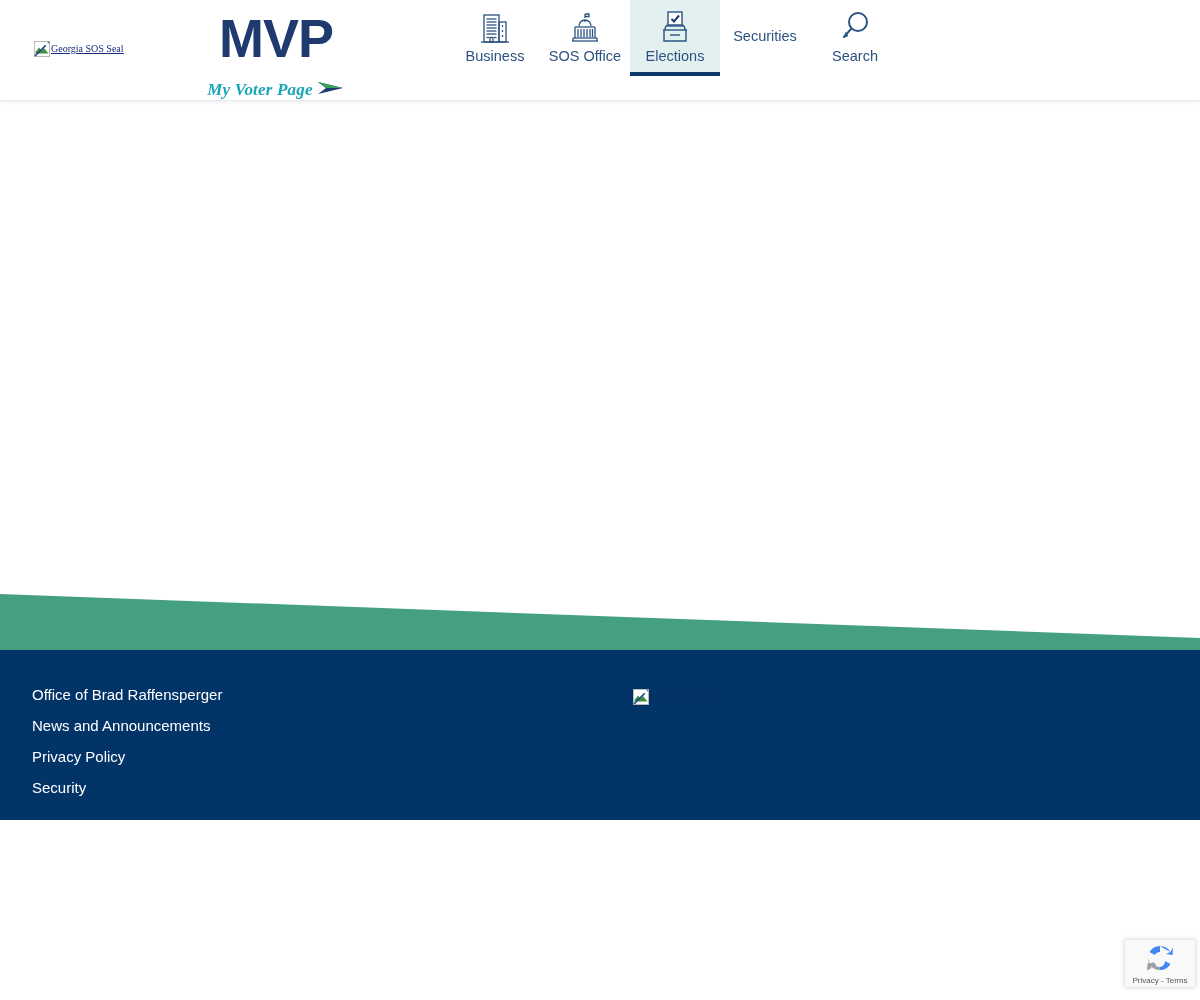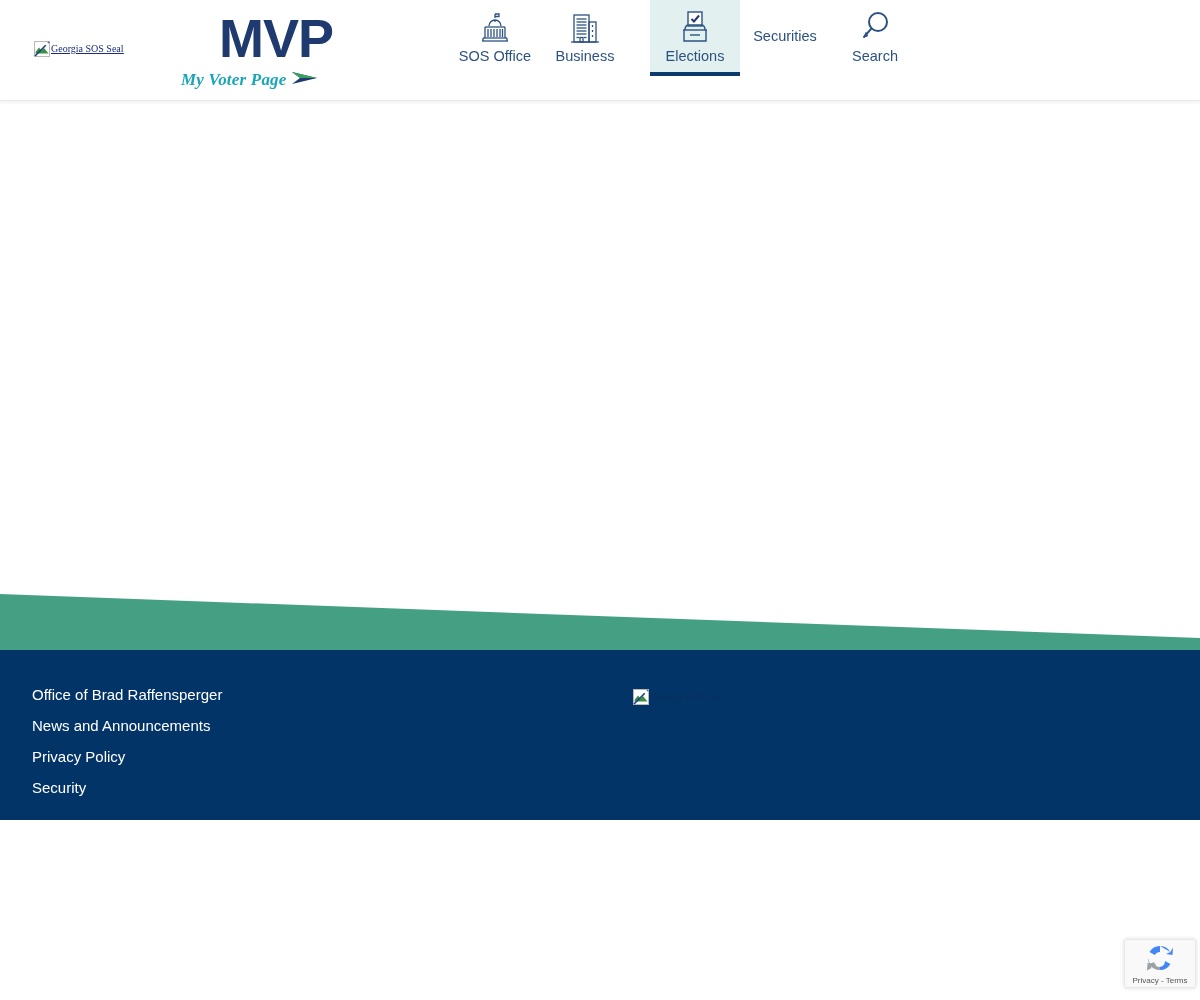--- a/index.html
+++ b/index.html
@@ -64,23 +64,23 @@
     font-weight: bold;
     font-size: 54px;
     line-height: 60px;
     letter-spacing: -1px;
     color: #1f3a6e;
     text-align: center;
   }
   .logo .tagline {
     display: flex;
     align-items: center;
-    justify-content: flex-start;
+    justify-content: center;
     gap: 4px;
-    margin-top: 2px;
+    margin-top: 12px;
   }
   .logo .tagline .txt {
     font-family: "Liberation Serif", serif;
     font-style: italic;
     font-weight: bold;
     font-size: 17px;
     color: #1aa5b8;
     letter-spacing: 0.2px;
   }
 
@@ -117,21 +117,20 @@
   .nav-item .nav-label {
     font-size: 14.5px;
     line-height: 16px;
     text-align: center;
     color: #2c5282;
     max-width: 86px;
   }
   .nav-item.active {
     background: #e2f1ef;
     border-bottom: 4px solid #0b3a6b;
-    margin-left: 20px;
   }
   .nav-item.no-icon { justify-content: center; }
 
   
   .page-body {
     position: absolute;
     left: 0; top: 101px;
     width: 1200px;
     height: 549px;
     background: #ffffff;
@@ -226,20 +225,43 @@
       <span>
         <svg width="28" height="16" viewBox="0 0 28 16" xmlns="http://www.w3.org/2000/svg">
           <path d="M1 2 L26 8 L1 14 L9 8 Z" fill="#1f3a6e"></path>
           <path d="M1 2 L26 8 L9 8 Z" fill="#3ba05e"></path>
         </svg>
       </span>
     </span>
   </a>
 
   <nav class="nav">
+
+    <a class="nav-item" href="#">
+      <span class="icon">
+        <svg width="36" height="34" viewBox="0 0 36 34" fill="none" stroke="#2c5282" stroke-width="1.3" xmlns="http://www.w3.org/2000/svg">
+          <rect x="7" y="3" width="15" height="27"></rect>
+          <rect x="22" y="10" width="7" height="20"></rect>
+          <path d="M9.5 7 H19.5"></path>
+            <path d="M9.5 10 H19.5"></path>
+            <path d="M9.5 13 H19.5"></path>
+          <path d="M9.5 16 H19.5"></path>
+            <path d="M9.5 19 H19.5"></path>
+            <path d="M9.5 22 H19.5"></path>
+          <path d="M9.5 25.5 H12"></path>
+            <path d="M17 25.5 H19.5"></path>
+          <rect x="13" y="25.5" width="3" height="4.5"></rect>
+          <path d="M25.5 13 V15"></path>
+            <path d="M25.5 18 V20"></path>
+            <path d="M25.5 23 V25"></path>
+          <path d="M4 30 H32"></path>
+        </svg>
+      </span>
+      <span class="nav-label">Business</span>
+    </a>
 
     <a class="nav-item" href="#">
       <span class="icon">
         <svg width="36" height="34" viewBox="0 0 36 34" fill="none" stroke="#2c5282" stroke-width="1.3" xmlns="http://www.w3.org/2000/svg">
           <path d="M18 2 V6"></path>
           <path d="M18 2 H22 L22 4.5 H18"></path>
           <path d="M12 14 a6 6 0 0 1 12 0"></path>
           <path d="M8 15 H28"></path>
           <path d="M8 15 V26"></path>
             <path d="M28 15 V26"></path>
@@ -252,43 +274,20 @@
             <path d="M17 17 V25"></path>
             <path d="M20 17 V25"></path>
             <path d="M23 17 V25"></path>
             <path d="M25.5 17 V25"></path>
           <path d="M18 8 V10"></path>
         </svg>
       </span>
       <span class="nav-label">SOS Office</span>
     </a>
 
-    <a class="nav-item" href="#">
-      <span class="icon">
-        <svg width="36" height="34" viewBox="0 0 36 34" fill="none" stroke="#2c5282" stroke-width="1.3" xmlns="http://www.w3.org/2000/svg">
-          <rect x="7" y="3" width="15" height="27"></rect>
-          <rect x="22" y="10" width="7" height="20"></rect>
-          <path d="M9.5 7 H19.5"></path>
-            <path d="M9.5 10 H19.5"></path>
-            <path d="M9.5 13 H19.5"></path>
-          <path d="M9.5 16 H19.5"></path>
-            <path d="M9.5 19 H19.5"></path>
-            <path d="M9.5 22 H19.5"></path>
-          <path d="M9.5 25.5 H12"></path>
-            <path d="M17 25.5 H19.5"></path>
-          <rect x="13" y="25.5" width="3" height="4.5"></rect>
-          <path d="M25.5 13 V15"></path>
-            <path d="M25.5 18 V20"></path>
-            <path d="M25.5 23 V25"></path>
-          <path d="M4 30 H32"></path>
-        </svg>
-      </span>
-      <span class="nav-label">Business</span>
-    </a>
-
 
     <a class="nav-item active" href="#">
       <span class="icon">
         <svg width="36" height="36" viewBox="0 0 36 36" fill="none" stroke="#2c5282" stroke-width="1.4" xmlns="http://www.w3.org/2000/svg">
           <rect x="11" y="2" width="14" height="14" fill="#ffffff"></rect>
           <path d="M14.5 9 L17 11.5 L22 5.5" stroke="#1f3a6e" stroke-width="2"></path>
           <path d="M8 20 C8 16.5 10 15 12 15 H24 C26 15 28 16.5 28 20"></path>
           <path d="M6 20 H30"></path>
           <path d="M7 20 V31 H29 V20"></path>
           <path d="M13 25 H23"></path>

